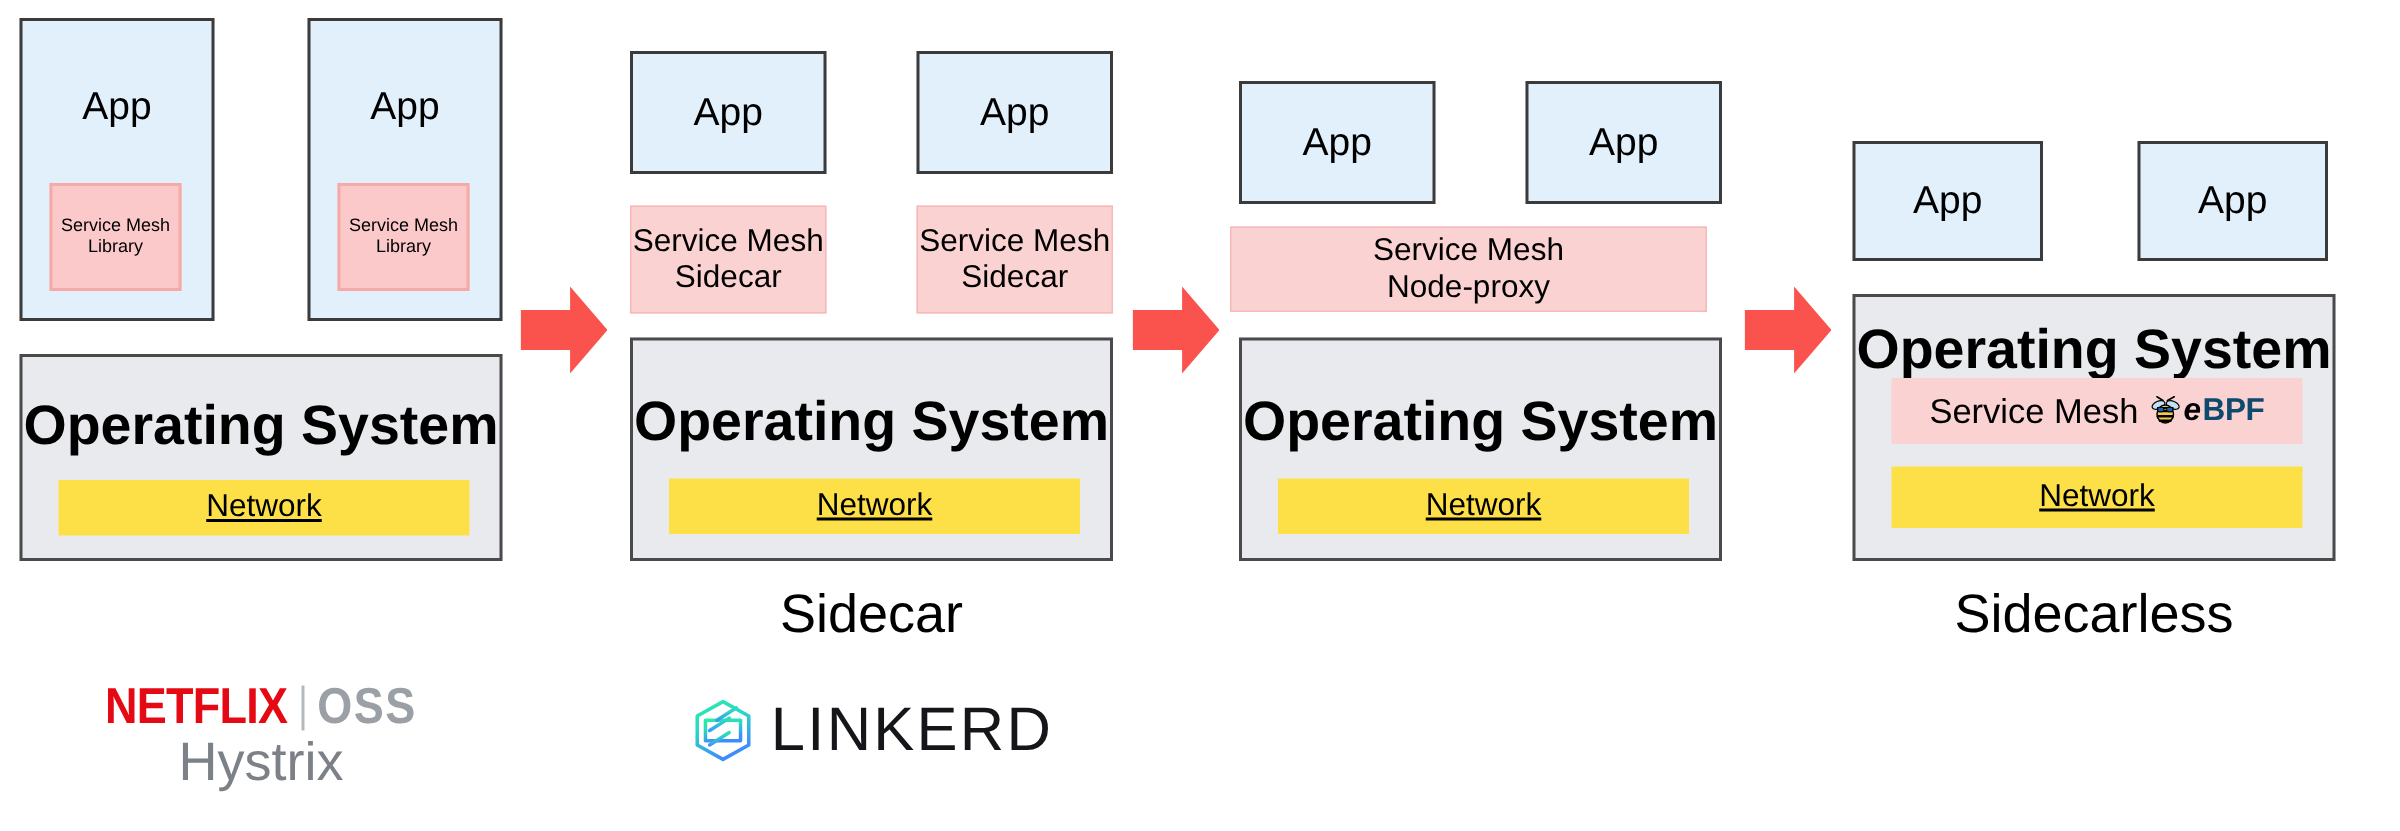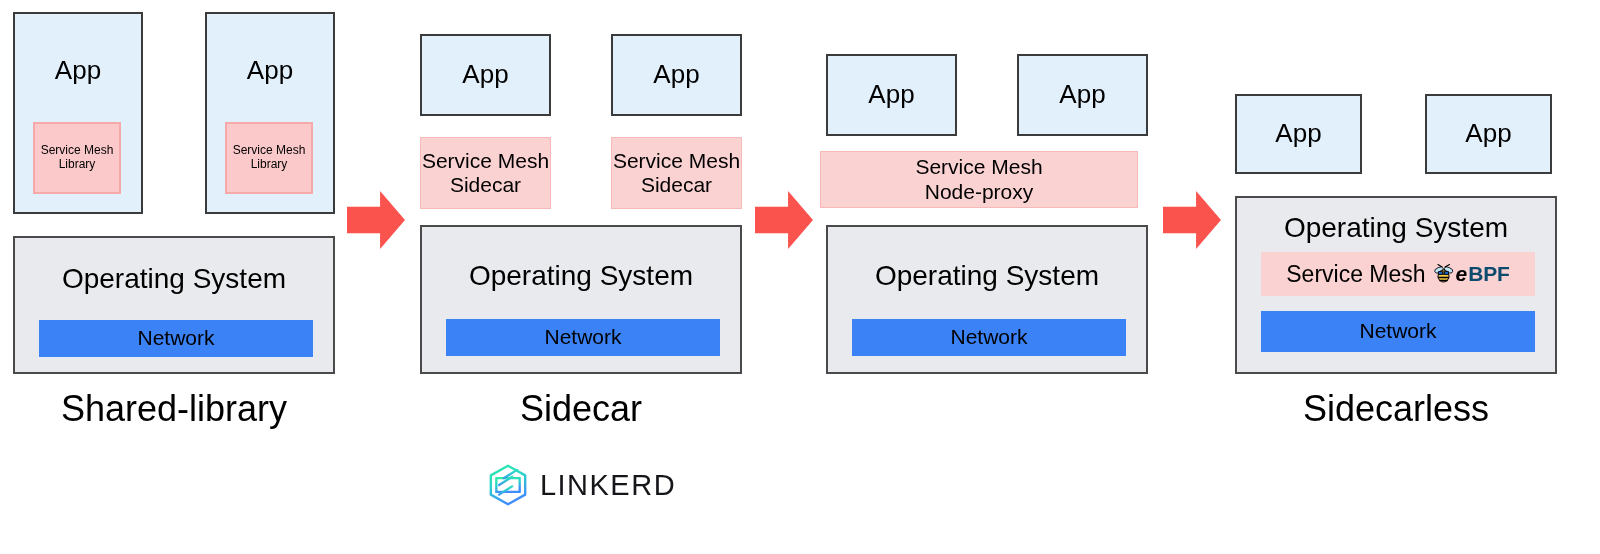--- a/index.html
+++ b/index.html
@@ -38,31 +38,33 @@
   .os-box {
     background: #e8eaed;
     border: 2px solid #4a4a4a;
     display: block;
   }
   .os-title {
     position: absolute;
     left: 0;
     right: 0;
     text-align: center;
-    font-size: 28px;
+    font-size: 37px;
     color: #000;
+    font-weight: bold;
   }
   .net-bar {
     position: absolute;
-    background: #3b82f6;
+    background: #fde047;
     display: flex;
     align-items: center;
     justify-content: center;
     font-size: 21px;
     color: #000;
+    text-decoration: underline;
   }
   .mesh-box {
     background: #fbd2d2;
     border: 1px solid #f7b8b8;
     font-size: 21px;
   }
   .mesh-lib {
     background: #fbc9c9;
     border: 2px solid #f5a9a9;
     font-size: 12px;
@@ -128,21 +130,21 @@
     font-size: 36px;
     color: #7b8187;
     margin-top: -2px;
   }
   .linkerd-row {
     display: flex;
     align-items: center;
     gap: 10px;
   }
   .linkerd-word {
-    font-size: 29px;
+    font-size: 41px;
     letter-spacing: 1.5px;
     color: #15161a;
   }
 
   
   .ebpf {
     display: inline-flex;
     align-items: center;
     gap: 1px;
     margin-left: 7px;
@@ -179,22 +181,29 @@
   <div class="box mesh-lib" style="left:225px; top:122px; width:88px; height:72px; flex-direction:column;">
     <span>Service Mesh</span>
     <span>Library</span>
   </div>
 
   <div class="box os-box" style="left:13px; top:236px; width:322px; height:138px;">
     <div class="os-title" style="top:25px;">Operating System</div>
     <div class="net-bar" style="left:24px; top:82px; width:274px; height:37px;">Network</div>
   </div>
 
-  <div class="caption" style="left:13px; top:388px; width:322px;">Shared-library</div>
-
+
+  <div class="logo-wrap" style="left:13px; top:455px; width:322px;">
+    <div class="netflix-row">
+      <span class="netflix-word">NETFLIX</span>
+      <span class="netflix-div"></span>
+      <span class="oss-word">OSS</span>
+    </div>
+    <div class="hystrix-word">Hystrix</div>
+  </div>
 
   <div class="arrow" style="left:347px; top:191px;"></div>
 
   <div class="box app-box" style="left:420px; top:34px; width:131px; height:82px;">
     <span>App</span>
   </div>
   <div class="box app-box" style="left:611px; top:34px; width:131px; height:82px;">
     <span>App</span>
   </div>
 

